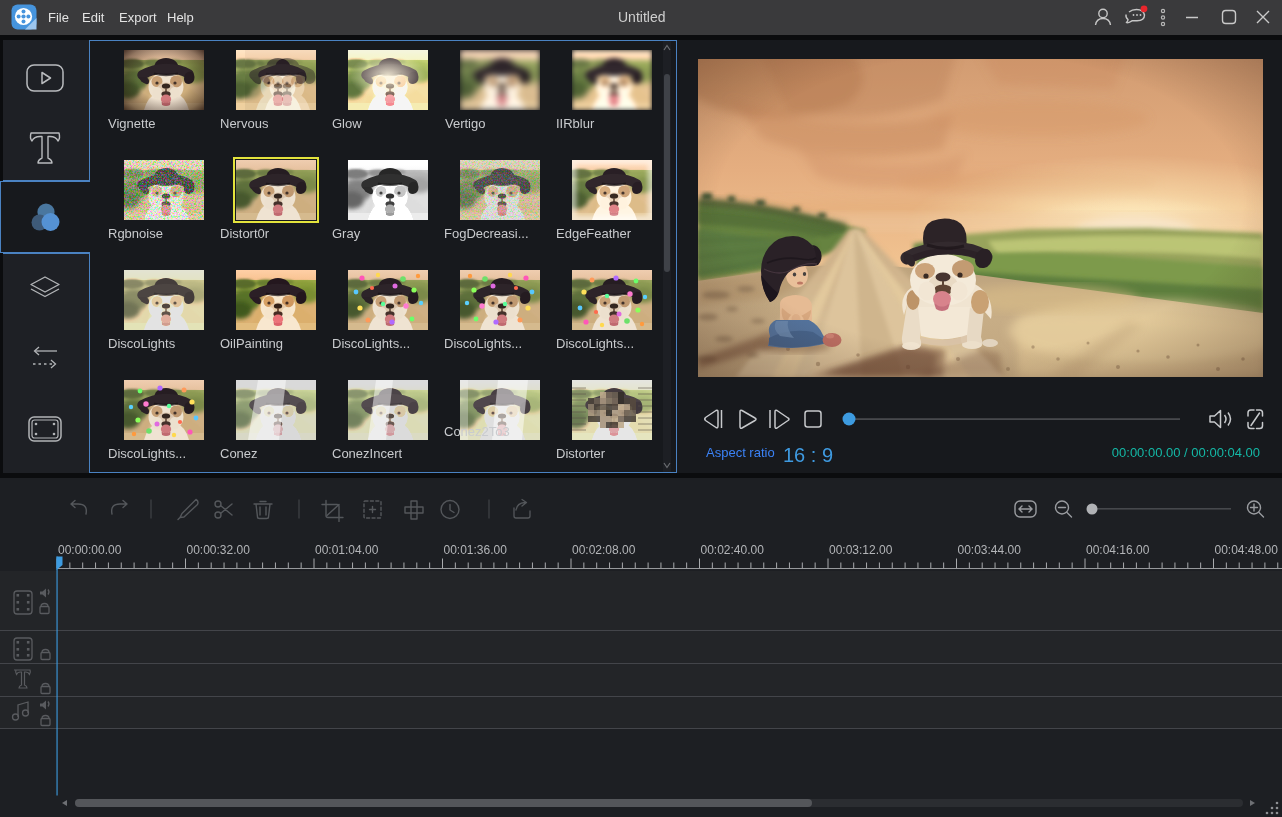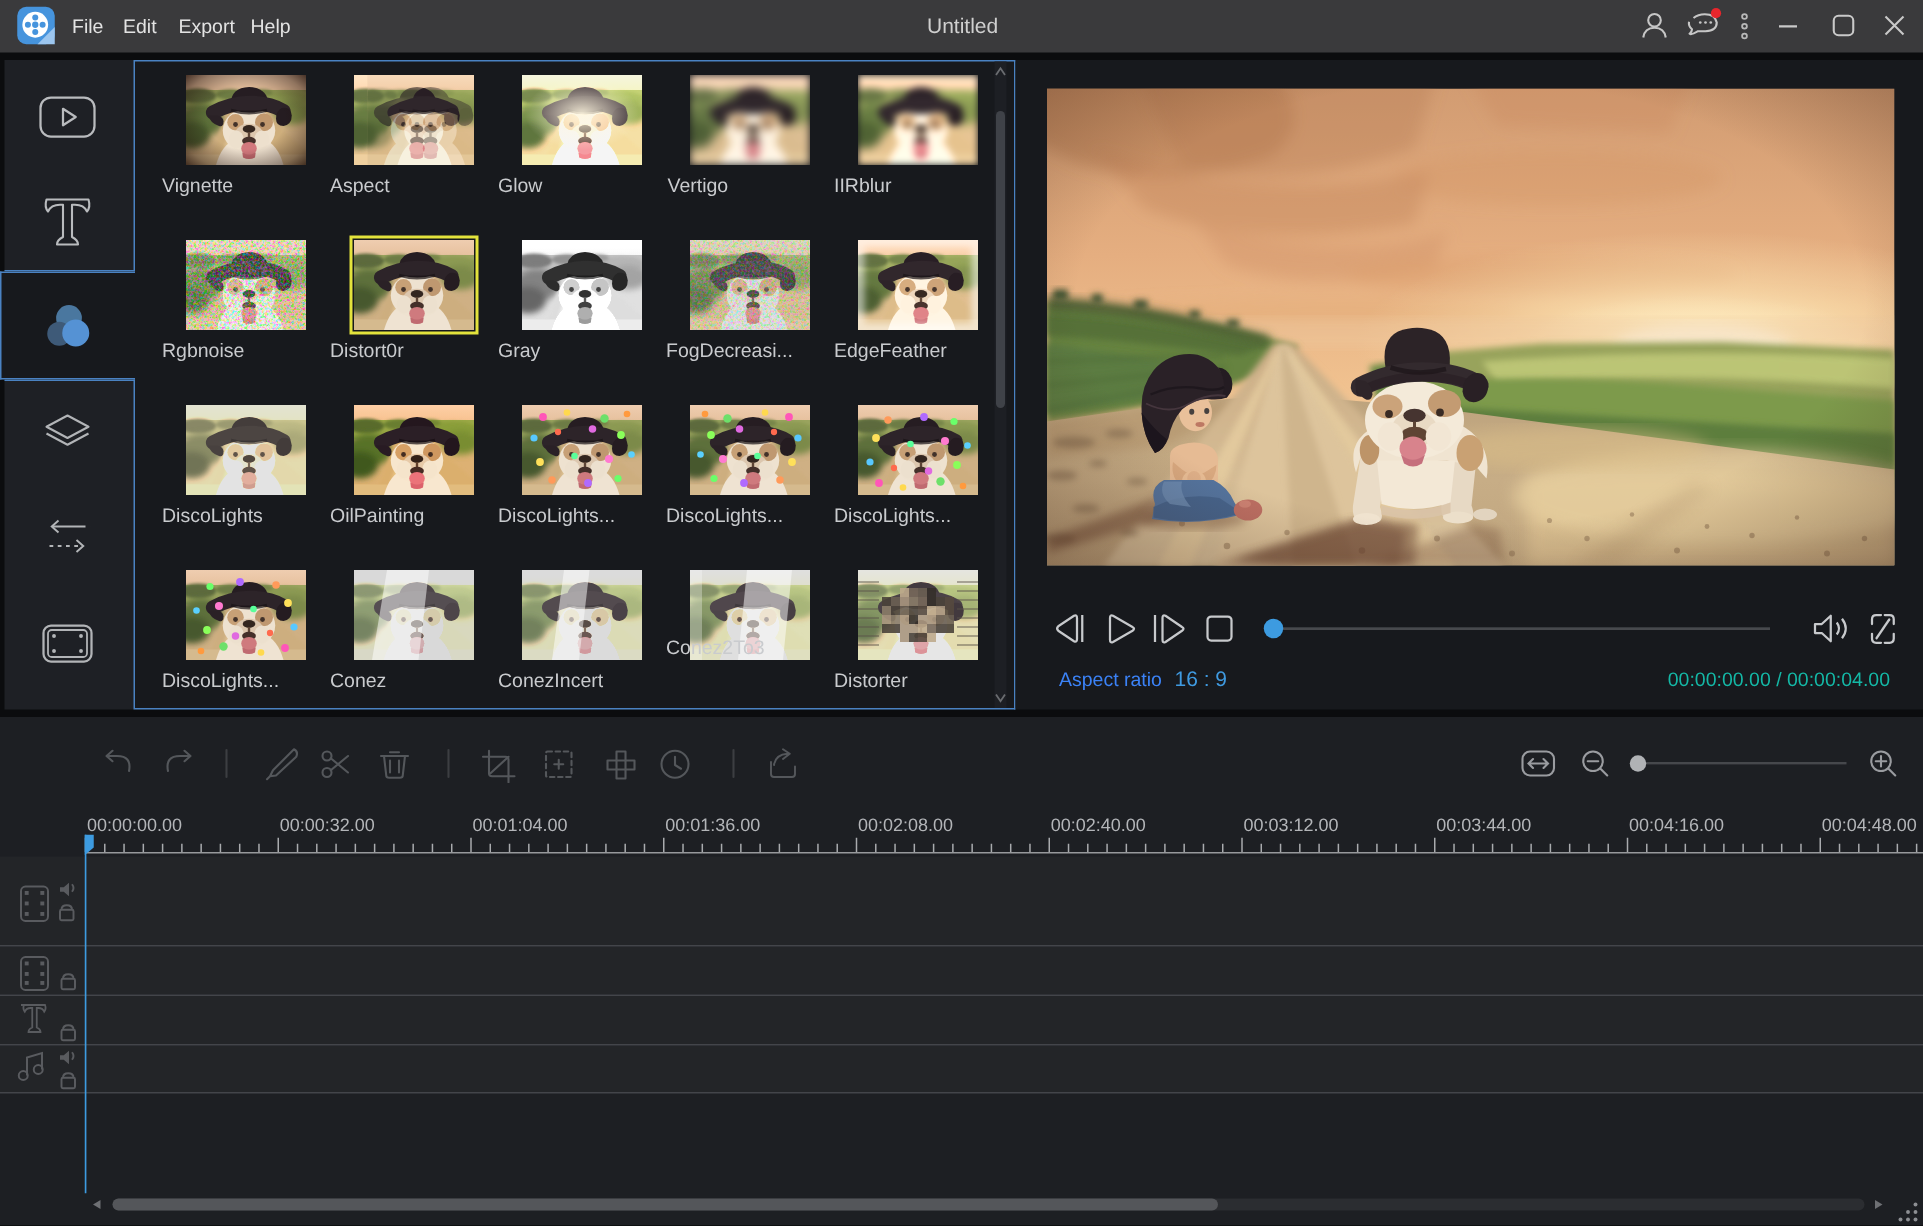--- a/index.html
+++ b/index.html
@@ -208,21 +208,21 @@
       </g>
       <rect width="80" height="60" fill="url(#vg)"></rect>
     </svg>
 <div class="abs cellL" style="left:108px;top:116px">Vignette</div>
 <svg class="thsvg" style="left:236px;top:50px" viewBox="0 0 80 60" preserveAspectRatio="none">
       <g style="filter:brightness(1.12)">
         <use href="#dg"></use>
       </g>
       <use href="#dg" x="9" opacity="0.45"></use>
     </svg>
-<div class="abs cellL" style="left:220px;top:116px">Aspect</div>
+<div class="abs cellL" style="left:220px;top:116px">Nervous</div>
 <svg class="thsvg" style="left:348px;top:50px" viewBox="0 0 80 60" preserveAspectRatio="none">
       <g style="filter:brightness(1.32) saturate(1.1) contrast(0.92)">
         <use href="#dg"></use>
       </g>
       <ellipse cx="40" cy="26" rx="38" ry="24" fill="url(#glowc)"></ellipse>
     </svg>
 <div class="abs cellL" style="left:332px;top:116px">Glow</div>
 <svg class="thsvg" style="left:460px;top:50px" viewBox="0 0 80 60" preserveAspectRatio="none">
       <g style="filter:blur(3px) brightness(1.08) saturate(0.9)">
         <use href="#dg"></use>
@@ -620,21 +620,21 @@
 </g>
 <g stroke="#c7c9cc" stroke-width="1.5" fill="none" stroke-linecap="round">
  <path d="M550,11 v-3.2 q0,-2.8 2.8,-2.8 h3.2"></path>
  <path d="M558.5,5 h3.2 q2.8,0 2.8,2.8 v3.2"></path>
  <path d="M564.5,17.5 v3.2 q0,2.8 -2.8,2.8 h-3.2"></path>
  <path d="M556,23.5 h-3.2 q-2.8,0 -2.8,-2.8 v-3.2"></path>
  <path d="M553,20.5 L561.5,8"></path>
 </g>
 </svg>
 <div class="abs" style="left:706px;top:445px;color:#3b82f6;font-size:13px">Aspect ratio</div>
-<div class="abs" style="left:783px;top:444px;color:#3f9ae0;font-size:14px">16 : 9</div>
+<div class="abs" style="left:783px;top:444px;color:#3f9ae0;font-size:20px">16 : 9</div>
 <div class="abs" style="left:1030px;top:445px;width:230px;text-align:right;color:#14b8a6;font-size:13px">00:00:00.00 / 00:00:04.00</div>
 <div class="abs" id="timeline"></div>
 <svg class="abs" style="left:60px;top:496px" width="480" height="26" viewBox="0 0 480 26">
 <g stroke="#54575b" stroke-width="1.4" fill="none" stroke-linecap="round" stroke-linejoin="round">
  <path d="M12,18 Q10,8 20,8 L26,8 M23,4.5 L27,8 L23,11.5" transform="translate(0,0) scale(-1,1) translate(-38,0)"></path>
  <path d="M52,18 Q50,8 60,8 L66,8 M63,4.5 L67,8 L63,11.5"></path>
  <path d="M91,4 v18" stroke="#3c3e42"></path>
  <path d="M122,17.5 L136,3.5 Q139,5 137.5,8.5 L124,21 L120,21.5 Z M120,21.5 L118,23.5"></path>
  <circle cx="158" cy="8" r="3"></circle>
         <circle cx="158" cy="19" r="3"></circle>

